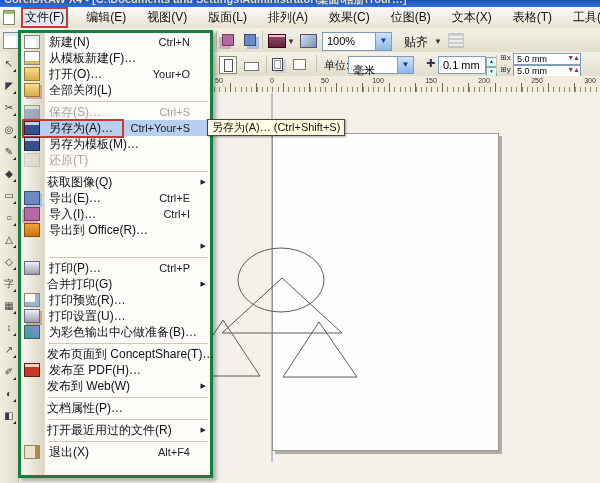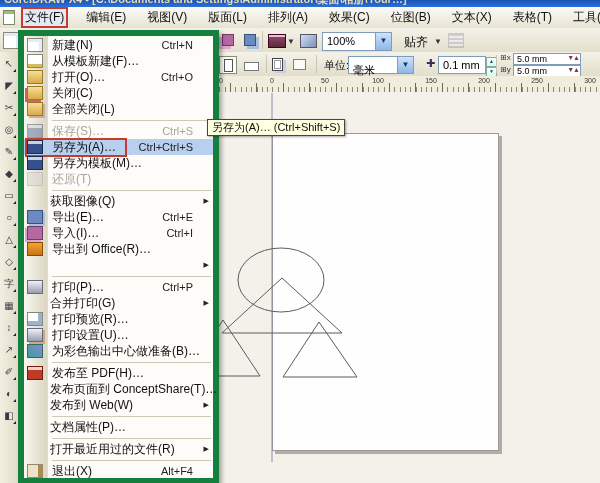--- a/index.html
+++ b/index.html
@@ -92,21 +92,21 @@
   
   .toolbox{position:absolute;left:0;top:52px;width:18px;height:431px;
     background:linear-gradient(90deg,#f2efe2,#e0dcc9);border-right:1px solid #c9c5b2;}
   .tool{position:absolute;left:1px;width:16px;height:18px;font-size:10px;line-height:16px;
     text-align:center;color:#3a3a46;}
   .tool::after{content:"";position:absolute;right:1px;bottom:2px;
     border-left:3px solid transparent;border-bottom:3px solid #222;}
 
   
   .filemenu{position:absolute;left:18px;top:30px;width:189px;height:442px;
-    background:#fdfcf8;border:6px solid #15803d;box-shadow:3px 3px 4px rgba(0,0,0,.3);}
+    background:#fdfcf8;border:3px solid #15803d;box-shadow:3px 3px 4px rgba(0,0,0,.3);}
   .gutter{position:absolute;left:0;top:0;bottom:0;width:23px;
     background:linear-gradient(90deg,#f9f7ef,#dbd6c2);border-right:1px solid #e2ddca;}
   #filemenu-items{position:absolute;left:0;top:1px;width:100%;}
   .mi{position:relative;display:flex;align-items:center;height:16px;padding-left:3px;font-size:12px;color:#111;}
   .mi.sel{background:#b9cff0;}
   .mi.dis{color:#a9a59b;}
   .mi.dis .mi-short{color:#a9a59b;}
   .mi.dis .mico{opacity:.4;}
   .mi.red::after{content:"";position:absolute;left:1px;top:-1px;width:98px;height:15px;
     border:2px solid #c53b2e;pointer-events:none;}
@@ -282,42 +282,37 @@
           <span class="mi-short">Ctrl+N</span>
         </div>
         <div class="mi">
           <span class="mico i-new-from-template"></span>
           <span class="mi-label">从模板新建(F)…</span>
           <span class="mi-short"></span>
         </div>
         <div class="mi">
           <span class="mico i-open"></span>
           <span class="mi-label">打开(O)…</span>
-          <span class="mi-short">Ctrl+O</span>
-        </div>
-        <div class="mi">
-          <span class="mico i-close"></span>
-          <span class="mi-label">关闭(C)</span>
-          <span class="mi-short"></span>
+          <span class="mi-short">Your+O</span>
         </div>
         <div class="mi">
           <span class="mico i-close-all"></span>
           <span class="mi-label">全部关闭(L)</span>
           <span class="mi-short"></span>
         </div>
         <div class="sep"></div>
         <div class="mi dis">
           <span class="mico i-save"></span>
           <span class="mi-label">保存(S)…</span>
           <span class="mi-short">Ctrl+S</span>
         </div>
         <div class="mi sel red">
           <span class="mico i-save-as"></span>
           <span class="mi-label">另存为(A)…</span>
-          <span class="mi-short">Ctrl+Ctrl+S</span>
+          <span class="mi-short">Ctrl+Your+S</span>
         </div>
         <div class="mi">
           <span class="mico i-save-as-template"></span>
           <span class="mi-label">另存为模板(M)…</span>
           <span class="mi-short"></span>
         </div>
         <div class="mi dis">
           <span class="mico i-revert"></span>
           <span class="mi-label">还原(T)</span>
           <span class="mi-short"></span>
@@ -371,27 +366,27 @@
           <span class="mi-label">打印设置(U)…</span>
           <span class="mi-short"></span>
         </div>
         <div class="mi">
           <span class="mico i-prepare-color"></span>
           <span class="mi-label">为彩色输出中心做准备(B)…</span>
           <span class="mi-short"></span>
         </div>
         <div class="sep"></div>
         <div class="mi">
+          <span class="mico"></span>
+          <span class="mi-label">发布页面到 ConceptShare(T)…</span>
+          <span class="mi-short"></span>
+        </div>
+        <div class="mi">
           <span class="mico i-publish-pdf"></span>
           <span class="mi-label">发布至 PDF(H)…</span>
-          <span class="mi-short"></span>
-        </div>
-        <div class="mi">
-          <span class="mico"></span>
-          <span class="mi-label">发布页面到 ConceptShare(T)…</span>
           <span class="mi-short"></span>
         </div>
         <div class="mi">
           <span class="mico"></span>
           <span class="mi-label">发布到 Web(W)</span>
           <span class="mi-short"></span>
           <span class="mi-arrow">▶</span>
         </div>
         <div class="sep"></div>
         <div class="mi">

